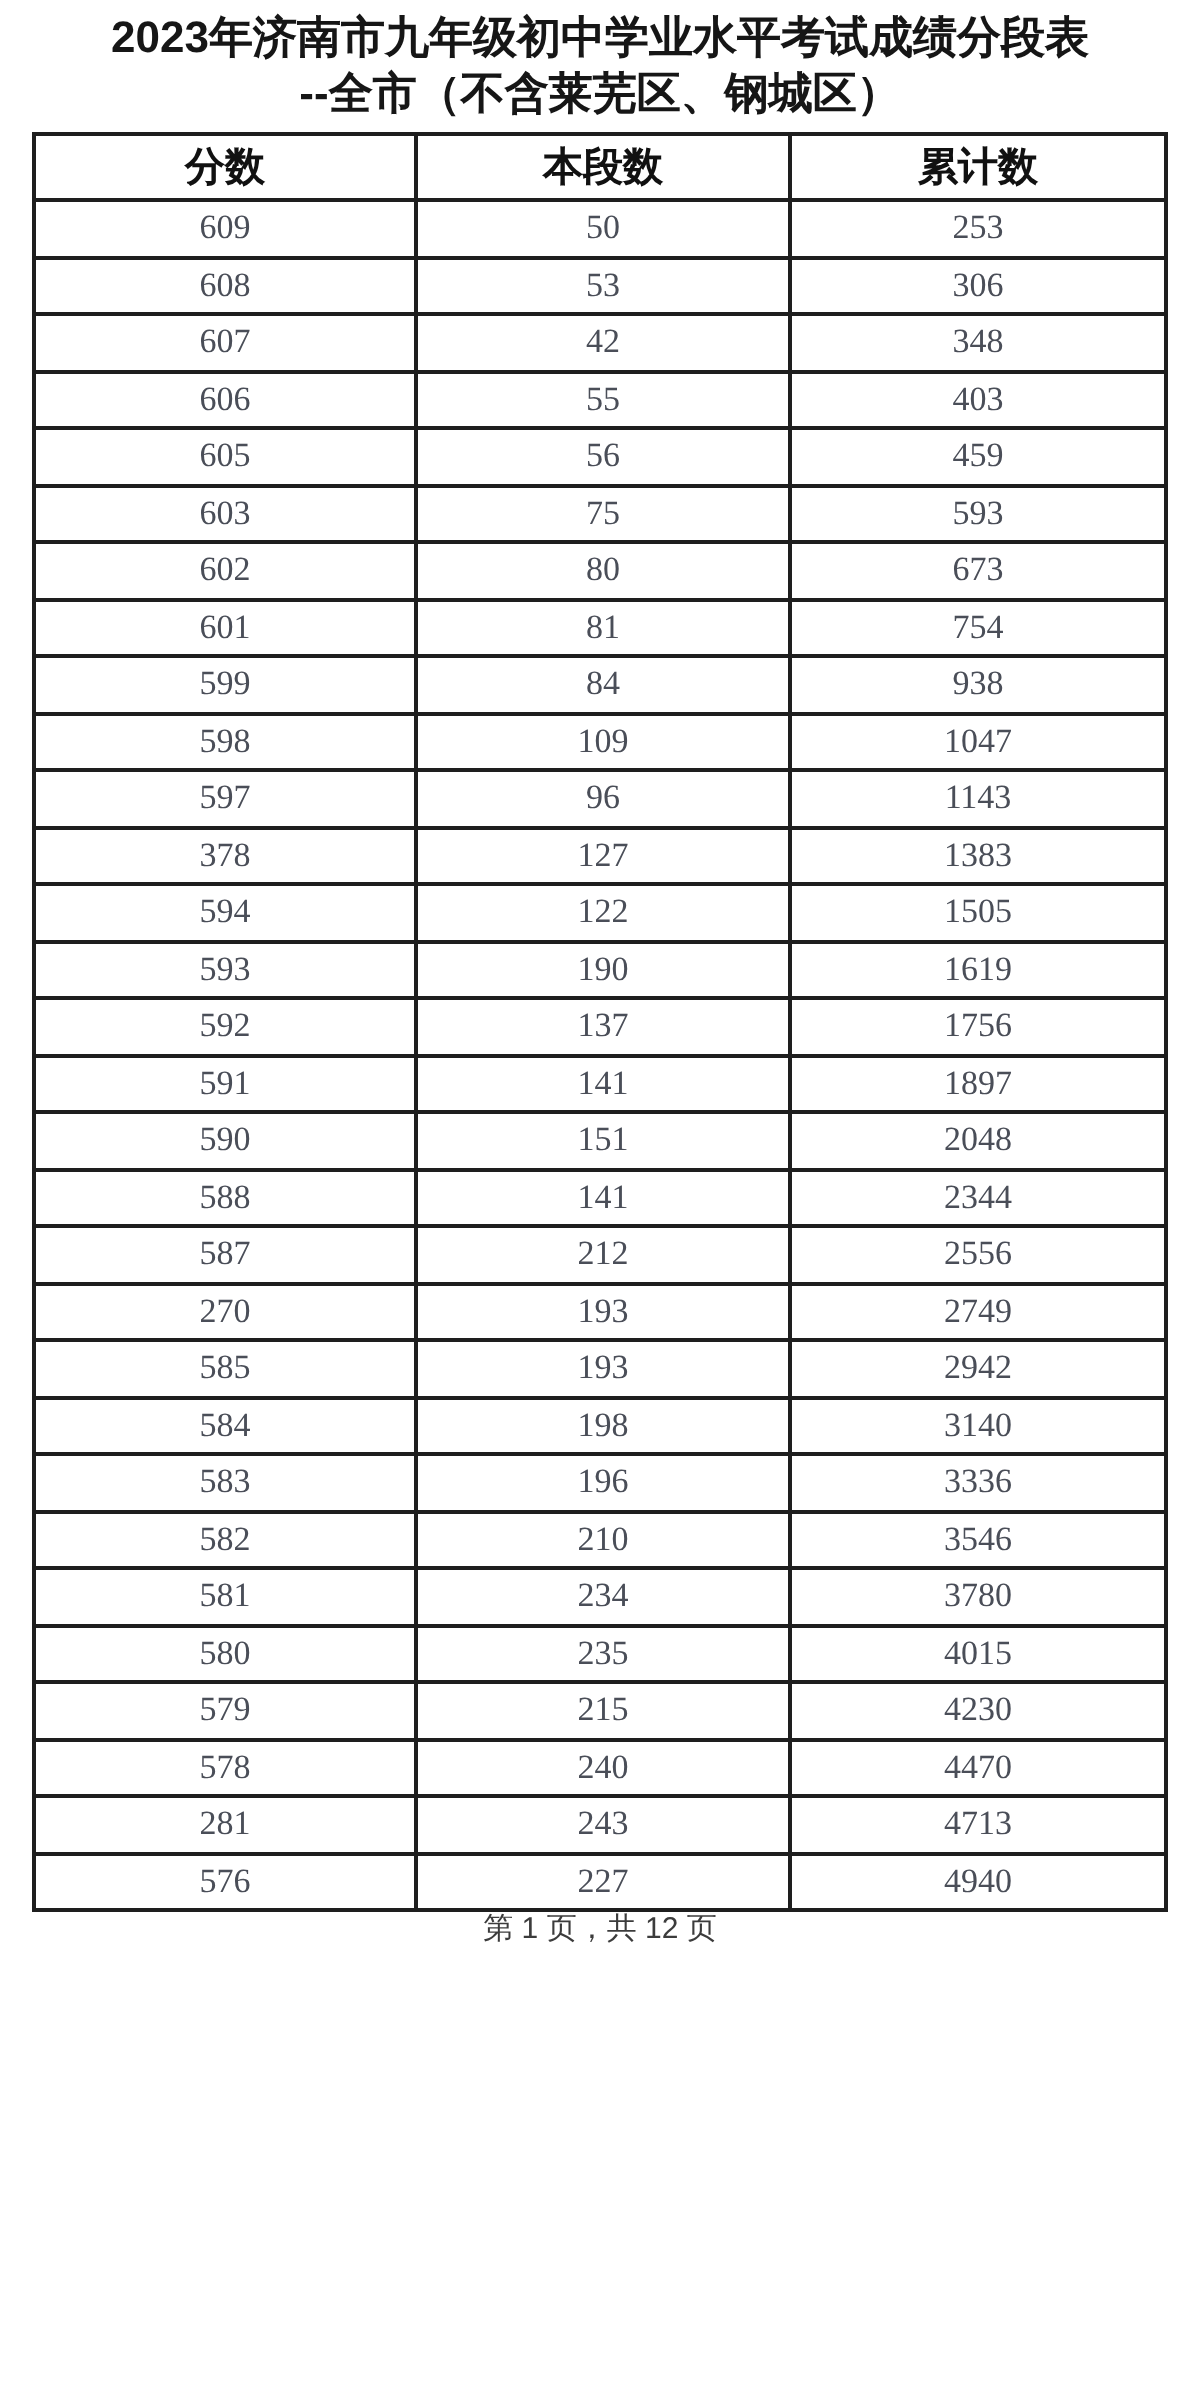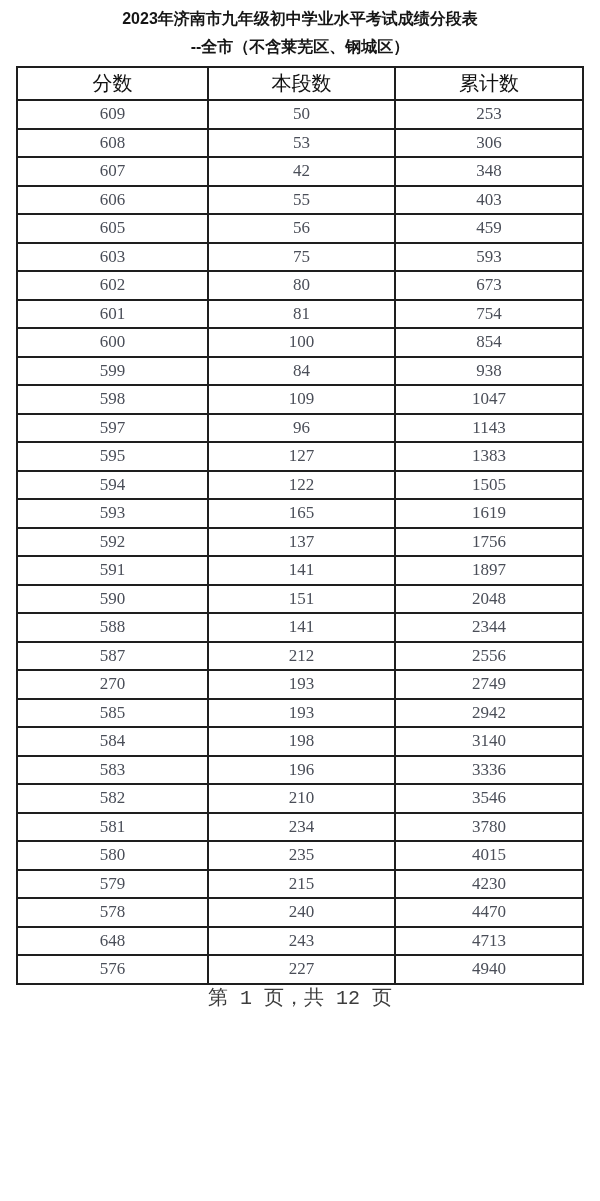--- a/index.html
+++ b/index.html
@@ -12,21 +12,21 @@
     height: 1201px;
     overflow: hidden;
     font-family: "Liberation Serif", serif;
     position: relative;
   }
   .page-title {
     text-align: center;
     font-family: "Liberation Sans", sans-serif;
     font-weight: bold;
     color: #161616;
-    font-size: 16px;
+    font-size: 22px;
     line-height: 28px;
     padding-top: 5px;
   }
   table.score-table {
     border-collapse: collapse;
     table-layout: fixed;
     width: 566px;
     margin: 5px auto 0 auto;
   }
   table.score-table col.c1 { width: 191px; }
@@ -35,36 +35,36 @@
   table.score-table th,
   table.score-table td {
     border: 2px solid #1e1e1e;
     text-align: center;
     vertical-align: middle;
     padding: 0;
   }
   table.score-table th {
     height: 31px;
     font-family: "Liberation Sans", sans-serif;
-    font-weight: normal;
+    font-weight: bold;
     font-size: 20px;
     color: #111111;
   }
   table.score-table td {
     height: 26.5px;
     font-size: 17px;
     color: #4a4e58;
     font-family: "Liberation Serif", serif;
   }
   .page-footer {
     text-align: center;
-    font-size: 20px;
+    font-size: 15px;
     color: #3c3c3c;
     margin-top: -1px;
-    font-family: Liberation Mono, monospace;
+    font-family: Liberation Sans, sans-serif;
   }
 </style>
 </head>
 <body>
 
 <div>
 
   <div class="page-title">
     <div>2023年济南市九年级初中学业水平考试成绩分段表</div>
     <div>--全市（不含莱芜区、钢城区）</div>
@@ -118,52 +118,47 @@
           <td>602</td>
           <td>80</td>
           <td>673</td>
         </tr>
         <tr>
           <td>601</td>
           <td>81</td>
           <td>754</td>
         </tr>
         <tr>
-          <td>600</td>
-          <td>100</td>
-          <td>854</td>
-        </tr>
-        <tr>
           <td>599</td>
           <td>84</td>
           <td>938</td>
         </tr>
         <tr>
           <td>598</td>
           <td>109</td>
           <td>1047</td>
         </tr>
         <tr>
           <td>597</td>
           <td>96</td>
           <td>1143</td>
         </tr>
         <tr>
-          <td>595</td>
+          <td>378</td>
           <td>127</td>
           <td>1383</td>
         </tr>
         <tr>
           <td>594</td>
           <td>122</td>
           <td>1505</td>
         </tr>
         <tr>
           <td>593</td>
-          <td>165</td>
+          <td>190</td>
           <td>1619</td>
         </tr>
         <tr>
           <td>592</td>
           <td>137</td>
           <td>1756</td>
         </tr>
         <tr>
           <td>591</td>
           <td>141</td>
@@ -223,21 +218,21 @@
           <td>579</td>
           <td>215</td>
           <td>4230</td>
         </tr>
         <tr>
           <td>578</td>
           <td>240</td>
           <td>4470</td>
         </tr>
         <tr>
-          <td>648</td>
+          <td>281</td>
           <td>243</td>
           <td>4713</td>
         </tr>
         <tr>
           <td>576</td>
           <td>227</td>
           <td>4940</td>
         </tr>
       </tbody>
   </table>

